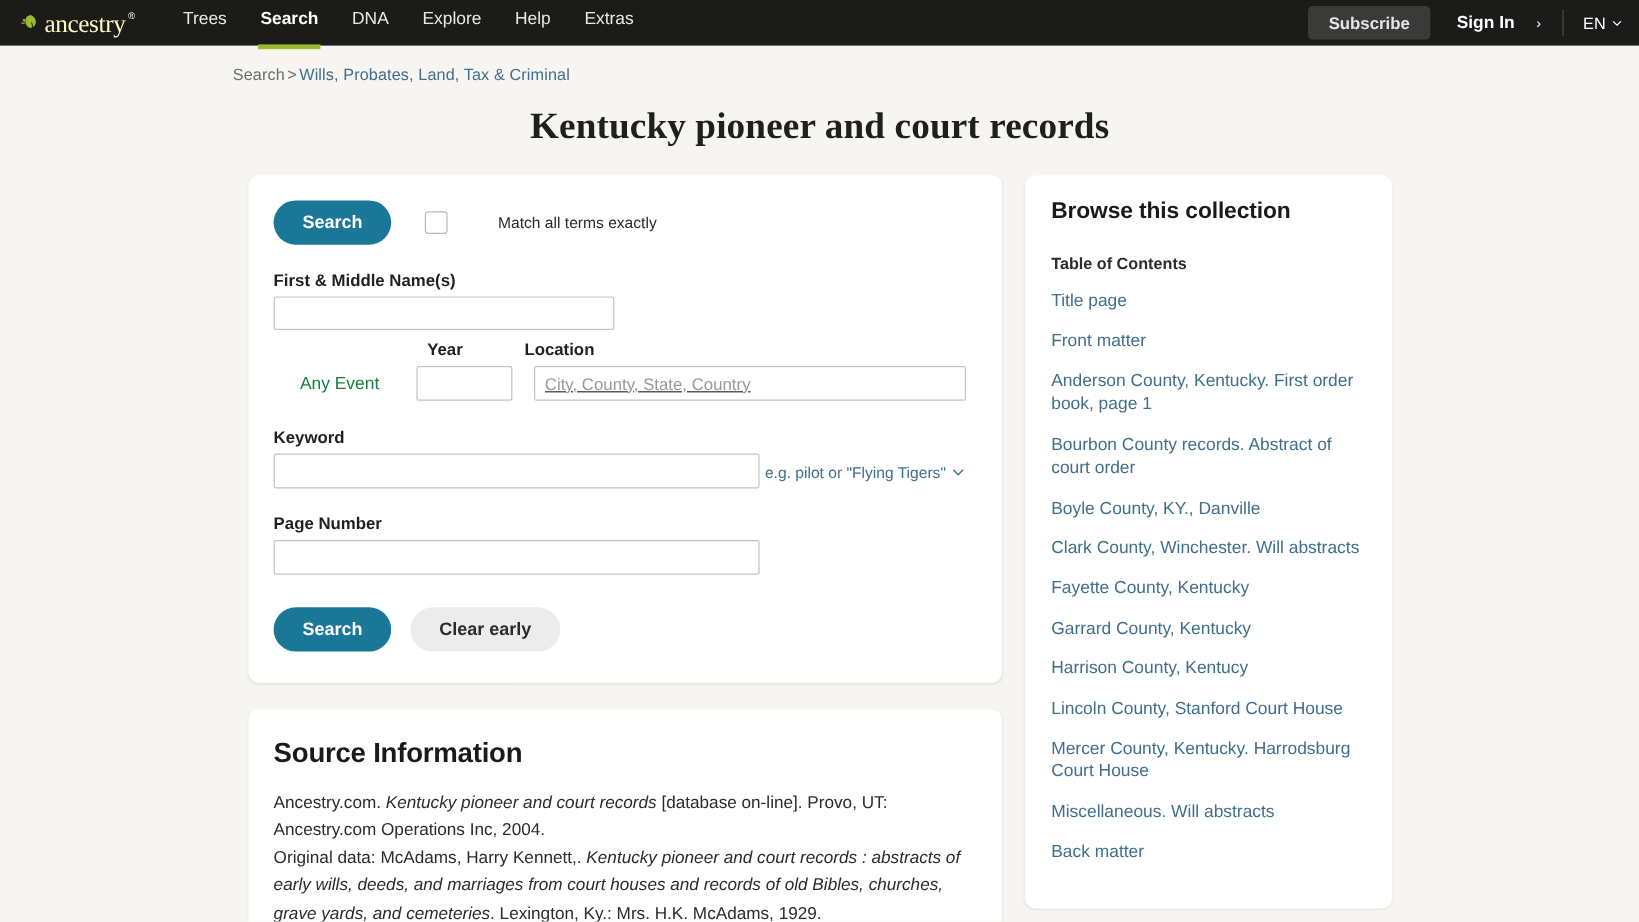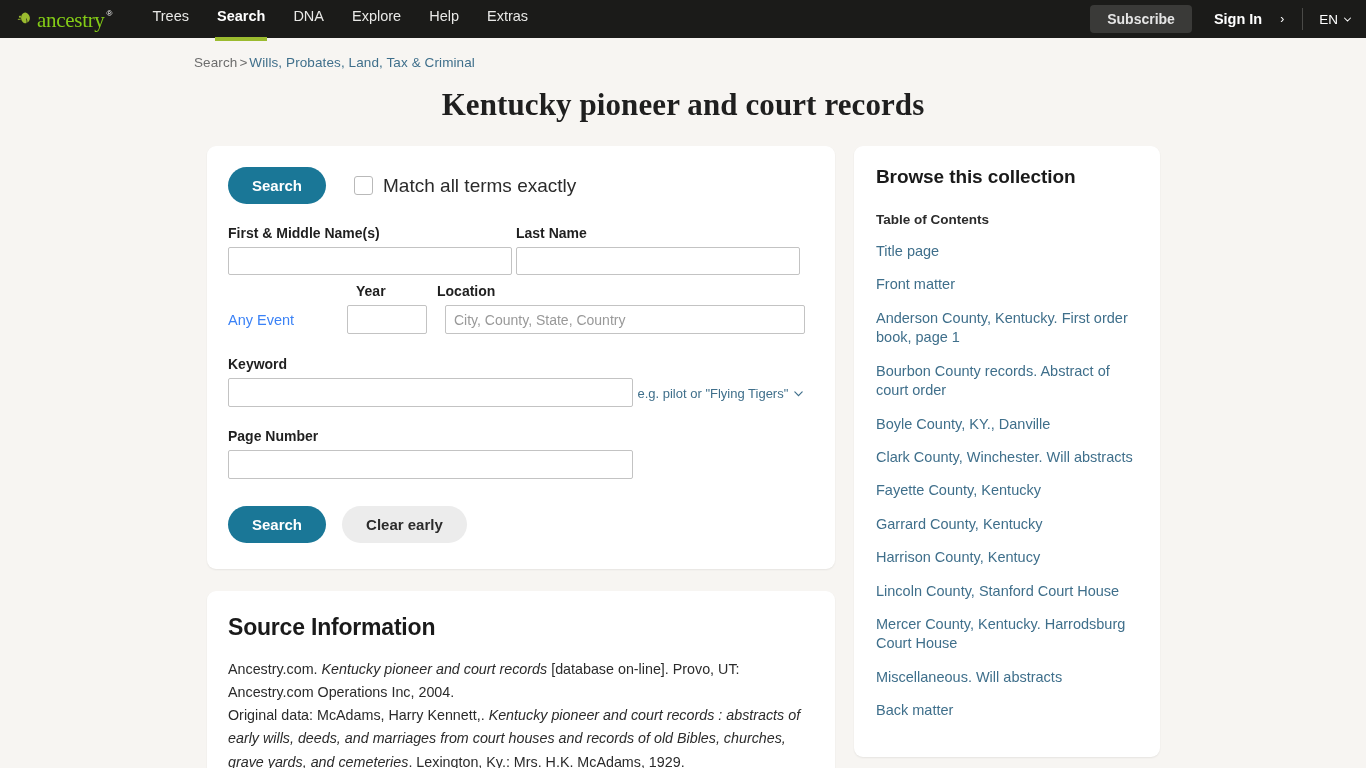--- a/index.html
+++ b/index.html
@@ -23,21 +23,21 @@
   .logo {
     display: flex;
     align-items: center;
     gap: 1px;
     margin-right: 26px;
     cursor: pointer;
   }
   .logo-leaf { width: 20px; height: 20px; display: block; }
   .logo-word {
     font-family: "Liberation Serif", serif;
-    color: #84cc16;
+    color: #fef9c3;
     font-size: 21px;
     letter-spacing: -0.3px;
     line-height: 1;
     position: relative;
     top: 1px;
   }
   .logo-tm {
     color: #ffffff; font-size: 8px; position: relative; top: -6px; margin-left: 1px;
   }
   .navlinks { display: flex; align-items: center; height: 38px; }
@@ -167,21 +167,21 @@
     cursor: pointer;
   }
   .chk-box {
     width: 19px; height: 19px;
     border: 1px solid #b9b9b9;
     border-radius: 3px;
     background: #fff;
     display: block;
     flex: none;
   }
-  .chk-label { font-size: 19px; color: #2b2b2b; }
+  .chk-label { font-size: 13px; color: #2b2b2b; margin-left: 32px; }
 
   .fld-label {
     font-size: 14px;
     font-weight: bold;
     color: #1f1f1f;
     margin-bottom: 6px;
     display: block;
   }
   .txtinput {
     width: 100%;
@@ -200,29 +200,29 @@
   .names-row { display: flex; gap: 4px; margin-bottom: 8px; }
   .names-col { width: 284px; flex: none; }
 
   .event-head { display: flex; margin-bottom: 6px; }
   .event-head .sp { width: 128px; flex: none; }
   .event-head .lb-year { width: 81px; flex: none; font-size: 14px; font-weight: bold; color: #1f1f1f; }
   .event-head .lb-loc { font-size: 14px; font-weight: bold; color: #1f1f1f; }
   .event-row { display: flex; align-items: center; }
   .event-name {
     width: 119px; flex: none;
-    text-align: left;
+    text-align: center;
     padding-right: 9px;
     font-size: 14.5px;
-    color: #3b82f6;
+    color: #15803d;
   }
   .in-year { width: 80px; flex: none; }
   .in-year input { height: 29px; }
   .in-loc { width: 360px; flex: none; margin-left: 18px; }
-  .in-loc input { height: 29px; }
+  .in-loc input { height: 29px; text-decoration: underline; }
 
   .kw-block { margin-top: 22px; }
   .kw-input { width: 405px; height: 29px; }
   .kw-hint {
     font-size: 13px;
     color: #3f6f8b;
     margin-top: 5px;
     display: inline-flex;
     align-items: center;
     gap: 5px;
@@ -345,24 +345,20 @@
           <button class="btn-search">Search</button>
           <label class="chk-wrap">
             <span class="chk-box"></span>
             <span class="chk-label">Match all terms exactly</span>
           </label>
         </div>
 
         <div class="names-row">
           <div class="names-col">
             <label class="fld-label">First &amp; Middle Name(s)</label>
-            <input class="txtinput" type="text" value="" style="">
-          </div>
-          <div class="names-col">
-            <label class="fld-label">Last Name</label>
             <input class="txtinput" type="text" value="" style="">
           </div>
         </div>
 
         <div>
           <div class="event-head">
             <div class="sp"></div>
             <div class="lb-year">Year</div>
             <div class="lb-loc">Location</div>
           </div>

